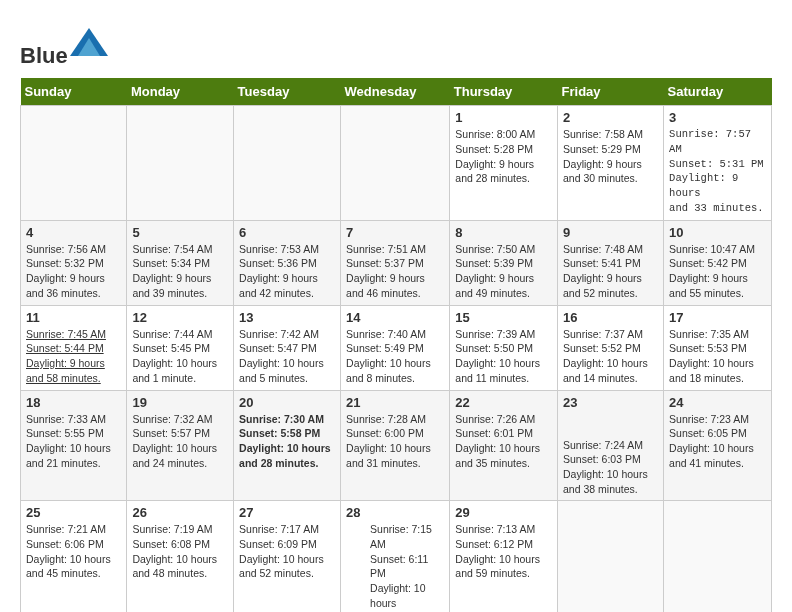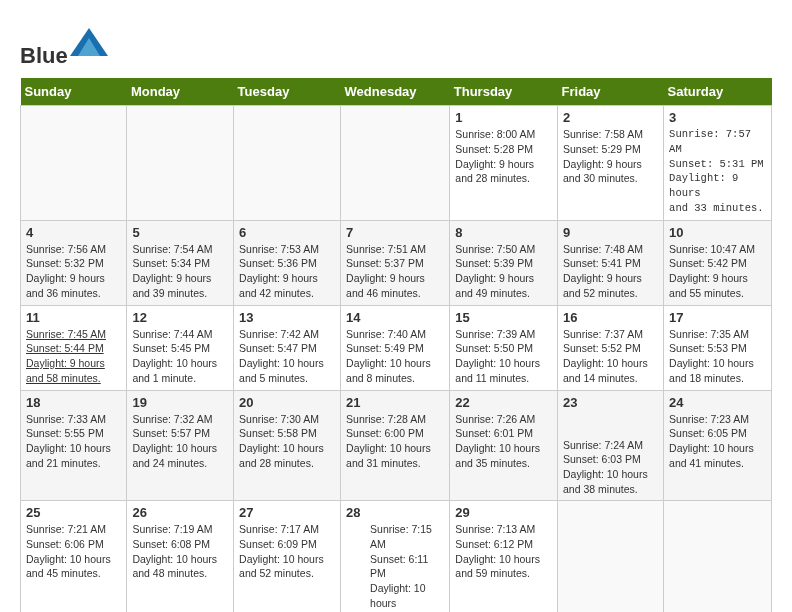--- a/index.html
+++ b/index.html
@@ -256,21 +256,21 @@
         </td>
         <td>
           <div class="day-num">19</div>
           <div class="day-info" style="white-space: pre-line;">Sunrise: 7:32 AM
 Sunset: 5:57 PM
 Daylight: 10 hours
 and 24 minutes.</div>
         </td>
         <td>
           <div class="day-num">20</div>
-          <div class="day-info" style="white-space: pre-line;">Sunrise: 7:30 AM
+          <div class="day-info" style="white-space: pre-line; font-weight: bold;">Sunrise: 7:30 AM
 Sunset: 5:58 PM
 Daylight: 10 hours
 and 28 minutes.</div>
         </td>
         <td>
           <div class="day-num">21</div>
           <div class="day-info" style="white-space: pre-line;">Sunrise: 7:28 AM
 Sunset: 6:00 PM
 Daylight: 10 hours
 and 31 minutes.</div>

